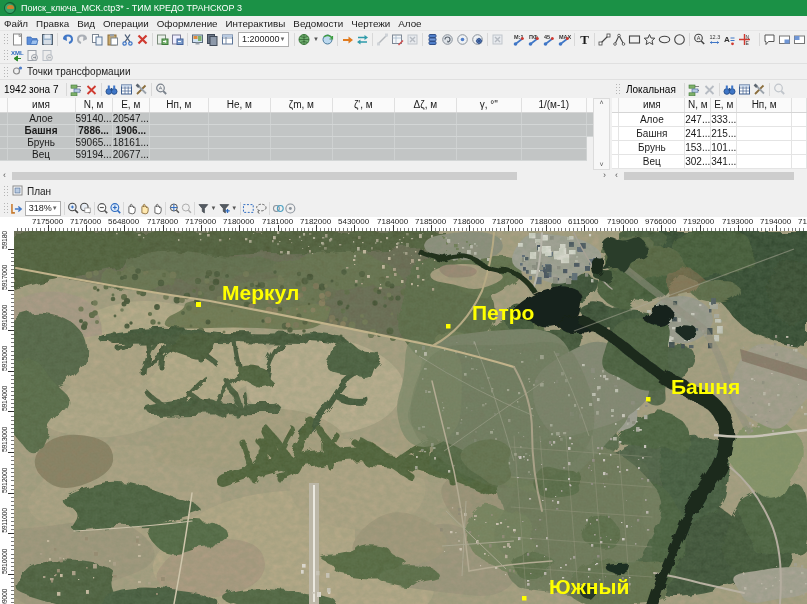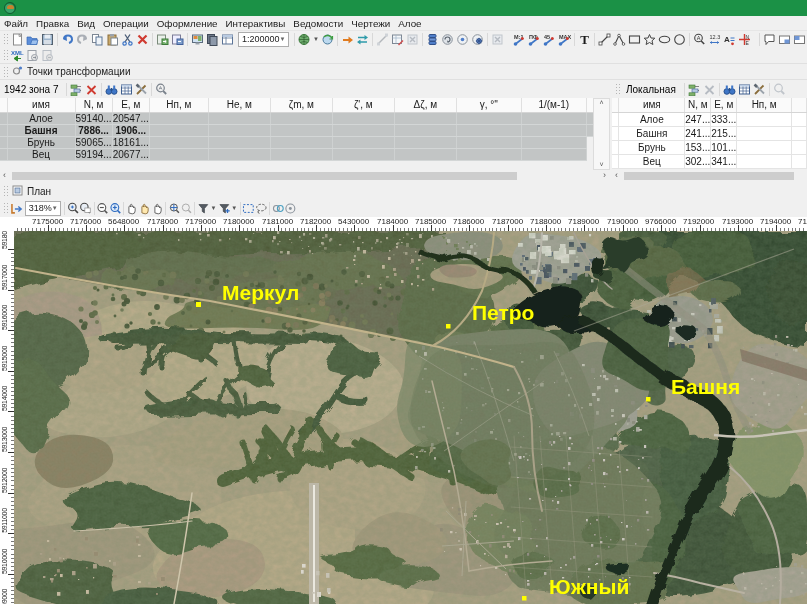--- a/index.html
+++ b/index.html
@@ -32,20 +32,21 @@
 .planhdr { height:16px; }
 .pt .ic { width:12.7px; }
 .pt .sep { margin:0 1.5px; }
 .ruler { position:relative; height:14px; background:#fff; font-size:8px; color:#222; overflow:hidden;}
 .maprow { position:relative; height:373px; }
 .vruler { position:absolute; left:0; top:0; width:14px; height:373px; background:#fff; font-size:7px; color:#222; overflow:hidden; }
 .mapbox { position:absolute; left:14px; top:0; width:793px; height:373px; overflow:hidden; filter:blur(0.4px); }</style></head>
 <body>
 <div class="titlebar">
     <div class="ticon"></div>
+    <span>Поиск_ключа_МСК.ctp3* - ТИМ КРЕДО ТРАНСКОР 3</span>
   </div>
 <div class="menubar">
     <span>Файл</span>
     <span>Правка</span>
     <span>Вид</span>
     <span>Операции</span>
     <span>Оформление</span>
     <span>Интерактивы</span>
     <span>Ведомости</span>
     <span>Чертежи</span>
@@ -733,21 +734,21 @@
     <span style="position:absolute;left:185px;top:0;">7179000</span>
     <span style="position:absolute;left:223px;top:0;">7180000</span>
     <span style="position:absolute;left:262px;top:0;">7181000</span>
     <span style="position:absolute;left:300px;top:0;">7182000</span>
     <span style="position:absolute;left:338px;top:0;">5430000</span>
     <span style="position:absolute;left:377px;top:0;">7184000</span>
     <span style="position:absolute;left:415px;top:0;">7185000</span>
     <span style="position:absolute;left:453px;top:0;">7186000</span>
     <span style="position:absolute;left:492px;top:0;">7187000</span>
     <span style="position:absolute;left:530px;top:0;">7188000</span>
-    <span style="position:absolute;left:568px;top:0;">7189000</span>
+    <span style="position:absolute;left:568px;top:0;">6115000</span>
     <span style="position:absolute;left:607px;top:0;">7190000</span>
     <span style="position:absolute;left:645px;top:0;">9766000</span>
     <span style="position:absolute;left:683px;top:0;">7192000</span>
     <span style="position:absolute;left:722px;top:0;">7193000</span>
     <span style="position:absolute;left:760px;top:0;">7194000</span>
     <span style="position:absolute;left:798px;top:0;">7195000</span>
     <i style="position:absolute;left:16.8px;bottom:0;width:1px;height:3px;background:#777;"></i>
     <i style="position:absolute;left:20.7px;bottom:0;width:1px;height:3px;background:#777;"></i>
     <i style="position:absolute;left:24.5px;bottom:0;width:1px;height:3px;background:#777;"></i>
     <i style="position:absolute;left:28.3px;bottom:0;width:1px;height:3px;background:#777;"></i>

